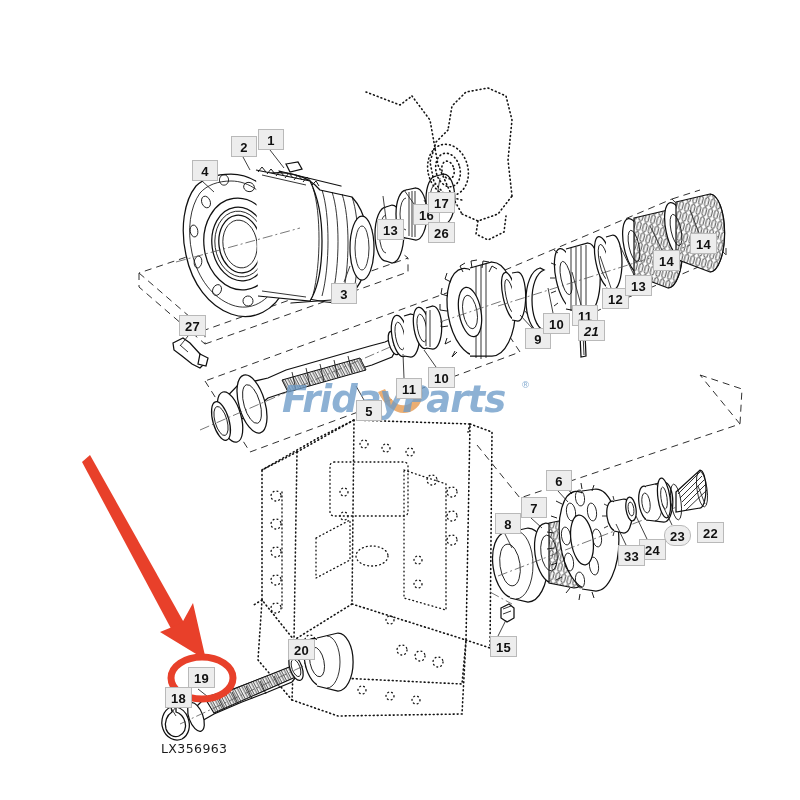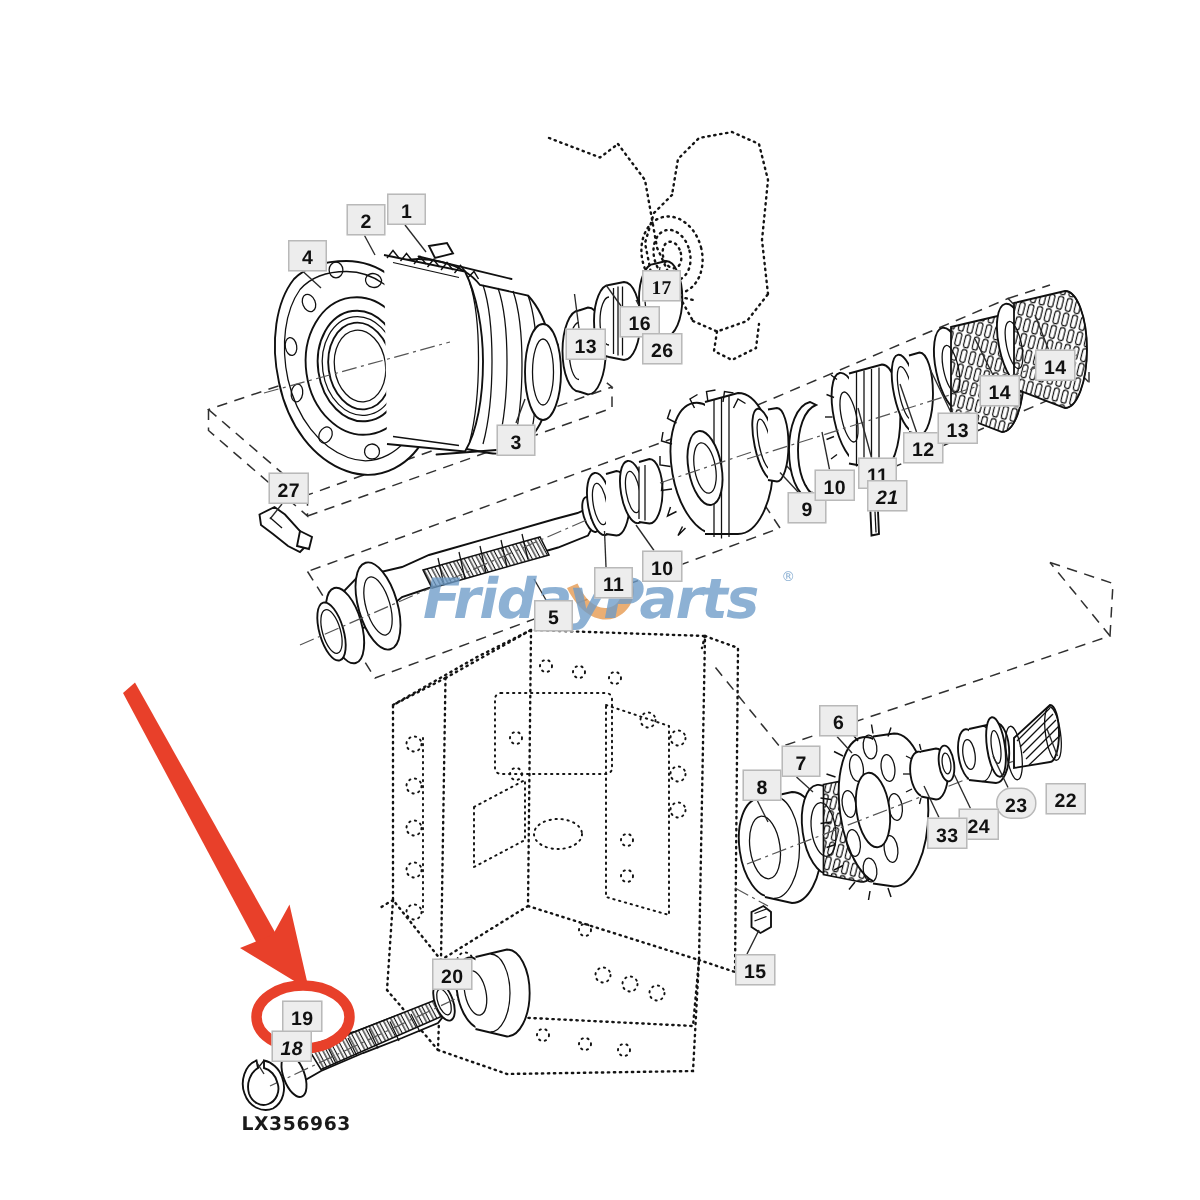--- a/index.html
+++ b/index.html
@@ -60,21 +60,21 @@
     color:#6e9cc8;
     opacity:.8;
   }
 
   
   #partnum{
     position:absolute;
     left:161px;top:741px;
     font-family:"DejaVu Sans", sans-serif;
     font-size:12.5px;
-    font-weight:bold;
+    font-weight:normal;
     color:#1a1a1a;
     letter-spacing:0.4px;
   }
 </style>
 </head>
 <body>
 
 <div id="stage">
 
   <svg id="art" viewBox="0 0 800 800">
@@ -586,22 +586,22 @@
       <div class="callout" style="left: 495px; top: 513px;">8</div>
       <div class="callout" style="left: 525px; top: 328px;">9</div>
       <div class="callout" style="left: 543px; top: 313px;">10</div>
       <div class="callout" style="left: 572px; top: 305px;">11</div>
       <div class="callout" style="left: 602px; top: 288px; text-align: right;">12</div>
       <div class="callout" style="left: 625px; top: 275px;">13</div>
       <div class="callout" style="left: 653px; top: 250px;">14</div>
       <div class="callout" style="left: 690px; top: 233px;">14</div>
       <div class="callout" style="left: 490px; top: 636px;">15</div>
       <div class="callout" style="left: 413px; top: 204px;">16</div>
-      <div class="callout" style="left: 428px; top: 180px; font-family: Liberation Serif, serif;">17</div>
-      <div class="callout" style="left: 181px; top: 687px; font-style: italic;">18</div>
+      <div class="callout" style="left: 428px; top: 192px;">17</div>
+      <div class="callout" style="left: 165px; top: 687px;">18</div>
       <div class="callout" style="left: 188px; top: 667px;">19</div>
       <div class="callout" style="left: 264px; top: 639px; margin-left: 24px;">20</div>
       <div class="callout" style="left: 578px; top: 320px; font-style: italic;">21</div>
       <div class="callout" style="left: 697px; top: 505px; margin-top: 17px;">22</div>
       <div class="callout" style="left: 664px; top: 525px; border-radius: 10px;">23</div>
       <div class="callout" style="left: 639px; top: 539px;">24</div>
       <div class="callout" style="left: 618px; top: 545px;">33</div>
       <div class="callout" style="left: 428px; top: 222px;">26</div>
       <div class="callout" style="left: 179px; top: 315px;">27</div>
       <div class="callout" style="left: 377px; top: 219px;">13</div>

